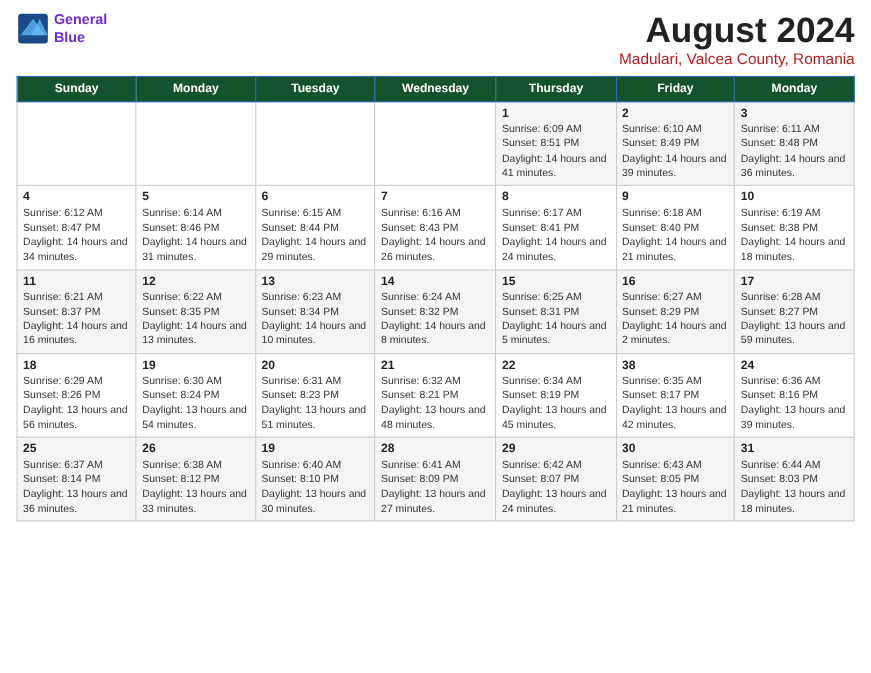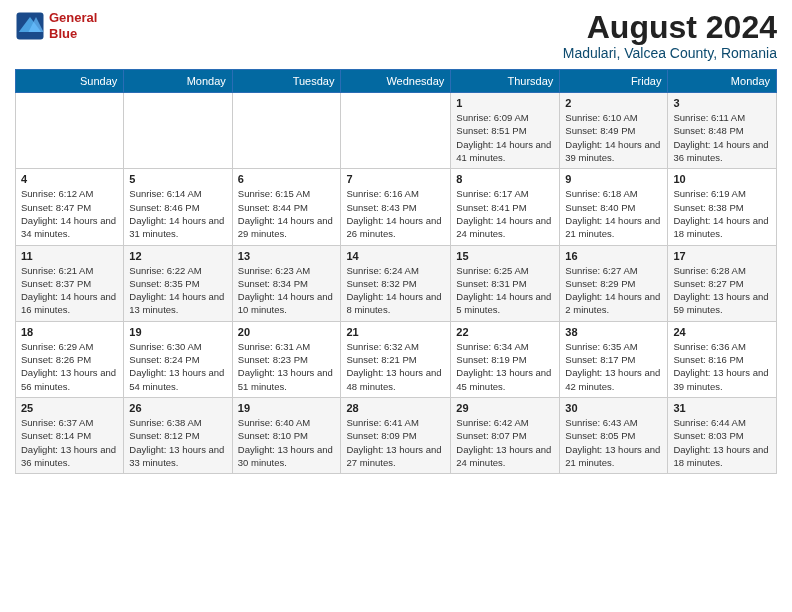--- a/index.html
+++ b/index.html
@@ -17,52 +17,52 @@
       margin-bottom: 8px;
     }
     .logo {
       display: flex;
       align-items: center;
       gap: 4px;
     }
     .logo-text {
       font-size: 13px;
       font-weight: bold;
-      color: #b91c1c;
+      color: #6d28d9;
       line-height: 1.2;
     }
     .logo-icon {
       width: 30px;
       height: 30px;
     }
     .title-block {
       text-align: right;
     }
     .month-title {
       font-size: 32px;
       font-weight: bold;
       color: #222;
       line-height: 1.1;
     }
     .subtitle {
       font-size: 14px;
-      color: #0c4a6e;
+      color: #b91c1c;
     }
     table {
       width: 100%;
       border-collapse: collapse;
       font-size: 10px;
     }
     thead tr th {
-      background: #0369a1;
+      background: #14532d;
       color: #fff;
-      text-align: right;
+      text-align: center;
       padding: 5px 6px;
       font-size: 11px;
-      font-weight: normal;
+      font-weight: bold;
       border: 1px solid #2a6db5;
     }
     tbody tr td {
       border: 1px solid #ccc;
       vertical-align: top;
       padding: 4px 5px;
       width: 113px;
       min-height: 70px;
       background: #fff;
     }

